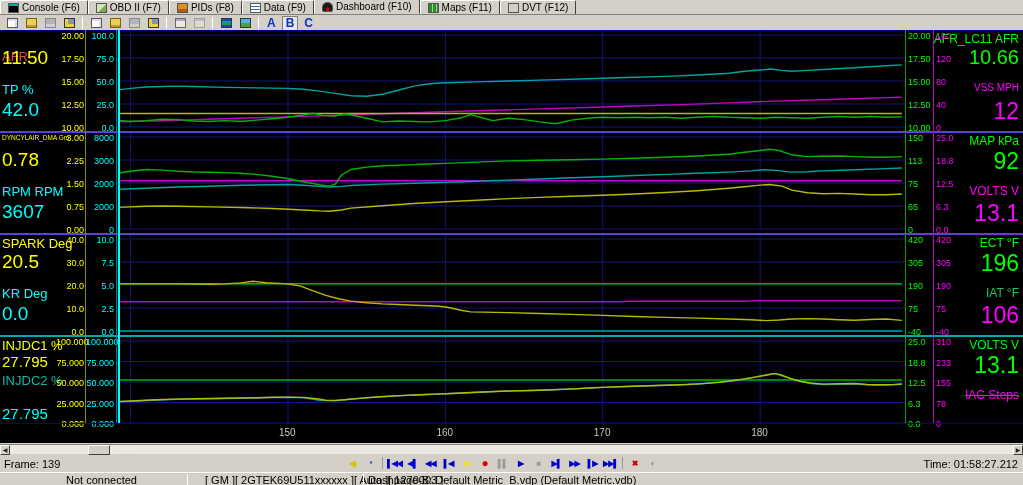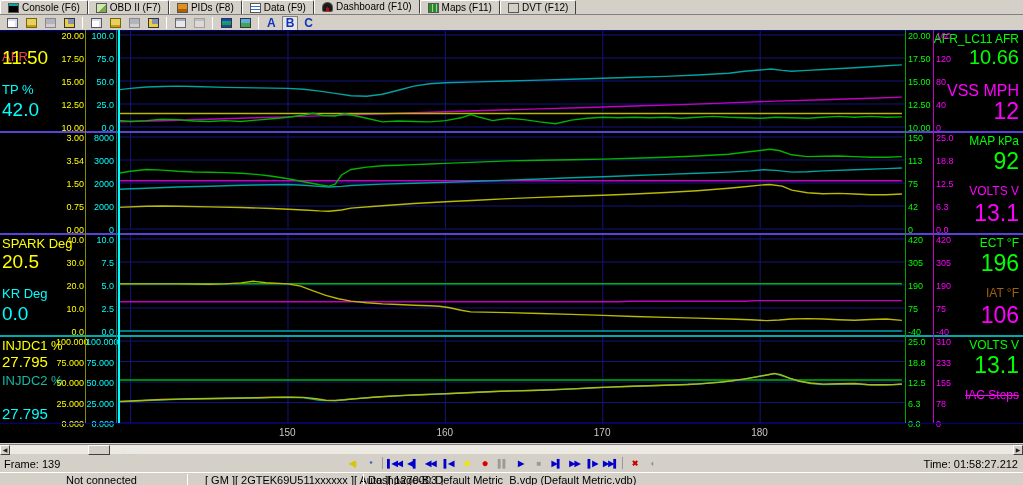--- a/index.html
+++ b/index.html
@@ -156,21 +156,21 @@
       <div class="chart-row" style="top: 0px; height: 102px;">
         <div class="lbl-left">
           <div class="pname" style="color: #ef4444; top: 19px;">AFR</div>
           <div class="pval" style="color: rgb(255, 255, 0); top: 17px; font-size: 19px;">11.50</div>
           <div class="pname" style="color: rgb(0, 255, 255); top: 52px;">TP %</div>
           <div class="pval" style="color: rgb(0, 255, 255); top: 69px; font-size: 19px;">42.0</div>
         </div>
         <div class="lbl-right">
           <div class="pname" style="color: rgb(0, 255, 0); top: 2px; right: 2px; font-size: 12px;">AFR_LC11 AFR</div>
           <div class="pval" style="color: rgb(0, 255, 0); top: 16px; right: 2px; font-size: 20px;">10.66</div>
-          <div class="pname" style="color: rgb(255, 0, 255); top: 52px; right: 2px; font-size: 16px;">VSS MPH</div>
+          <div class="pname" style="color: rgb(255, 0, 255); top: 52px; right: 2px; font-size: 10px;">VSS MPH</div>
           <div class="pval" style="color: rgb(255, 0, 255); top: 68px; right: 2px; font-size: 23px;">12</div>
         </div>
         <div class="scale sleft" style="left: 56px; width: 28px; color: rgb(255, 255, 0);">
           <span style="top: 1px;">20.00</span>
           <span style="top: 24px;">17.50</span>
           <span style="top: 47px;">15.00</span>
           <span style="top: 70px;">12.50</span>
           <span style="top: 93px;">10.00</span>
         </div>
         <div class="scale sleft" style="left: 86px; width: 28px; color: rgb(0, 255, 255);">
@@ -205,45 +205,51 @@
           <line x1="327.39200000000017" y1="0" x2="327.39200000000017" y2="97" stroke="#14147c" stroke-width="1"></line>
           <line x1="484.79200000000014" y1="0" x2="484.79200000000014" y2="97" stroke="#14147c" stroke-width="1"></line>
           <line x1="642.1920000000002" y1="0" x2="642.1920000000002" y2="97" stroke="#14147c" stroke-width="1"></line>
           <polyline points="-3.1,91.8 44.1,90.7 91.3,89.2 138.5,87.8 185.7,86.4 233.0,84.9 280.2,83.2 327.4,81.8 374.6,80.3 421.8,78.9 469.1,77.5 516.3,76.0 563.5,74.6 610.7,72.9 657.9,71.1 705.2,69.7 752.4,68.3 783.9,67.1" fill="none" stroke="#c400c4" stroke-width="1.4"></polyline>
           <polyline points="-3.1,83.5 783.9,83.5" fill="none" stroke="#b9b900" stroke-width="1.4"></polyline>
           <polyline points="-3.1,90.1 12.6,91.5 28.3,90.6 44.1,89.2 59.8,89.6 75.6,91.0 91.3,91.5 107.0,90.6 122.8,91.5 138.5,90.1 154.3,88.7 170.0,87.3 185.7,85.0 195.2,83.2 204.6,85.5 217.2,86.0 226.7,83.7 236.1,85.5 248.7,88.3 264.4,91.9 280.2,91.0 295.9,91.5 311.7,91.9 327.4,90.6 343.1,87.8 352.6,84.6 362.0,87.3 374.6,90.6 390.4,88.3 406.1,89.6 421.8,91.9 437.6,93.8 453.3,90.1 469.1,88.3 484.8,87.3 500.5,87.8 516.3,87.3 532.0,87.8 547.8,87.3 563.5,88.3 579.2,87.3 595.0,86.4 610.7,87.3 626.5,87.8 642.2,88.3 657.9,87.3 673.7,87.8 689.4,88.3 705.2,87.3 720.9,86.4 736.6,87.3 752.4,86.4 768.1,87.3 783.9,86.9" fill="none" stroke="#00b400" stroke-width="1.4"></polyline>
           <polyline points="-3.1,60.2 12.6,58.4 28.3,57.0 44.1,56.5 59.8,56.1 75.6,56.5 107.0,57.4 138.5,57.9 170.0,58.4 185.7,59.3 201.5,61.1 217.2,63.4 233.0,65.7 248.7,66.2 264.4,64.3 280.2,60.2 295.9,56.1 311.7,53.8 327.4,52.8 358.9,51.9 390.4,51.0 421.8,50.1 453.3,49.2 484.8,48.2 516.3,47.3 547.8,46.4 579.2,45.0 610.7,43.2 626.5,41.3 642.2,40.0 653.2,39.0 664.2,40.4 673.7,41.3 689.4,40.4 705.2,39.5 736.6,37.7 768.1,35.8 783.9,34.9" fill="none" stroke="#00a2a2" stroke-width="1.4"></polyline>
         </svg>
       </div>
       <div class="chart-row" style="top: 102px; height: 102px;">
+        <div class="lbl-left">
+          <div class="pname tiny" style="color: rgb(255, 255, 0); top: 2px;">DYNCYLAIR_DMA Gm</div>
+          <div class="pval" style="color: rgb(255, 255, 0); top: 17px; font-size: 19px;">0.78</div>
+          <div class="pname" style="color: rgb(0, 255, 255); top: 52px;">RPM RPM</div>
+          <div class="pval" style="color: rgb(0, 255, 255); top: 69px; font-size: 19px;">3607</div>
+        </div>
         <div class="lbl-right">
           <div class="pname" style="color: rgb(0, 255, 0); top: 2px; right: 2px; font-size: 12px;">MAP kPa</div>
           <div class="pval" style="color: rgb(0, 255, 0); top: 16px; right: 2px; font-size: 23px;">92</div>
           <div class="pname" style="color: rgb(255, 0, 255); top: 52px; right: 2px; font-size: 12px;">VOLTS V</div>
           <div class="pval" style="color: rgb(255, 0, 255); top: 68px; right: 2px; font-size: 23px;">13.1</div>
         </div>
         <div class="scale sleft" style="left: 56px; width: 28px; color: rgb(255, 255, 0);">
           <span style="top: 1px;">3.00</span>
-          <span style="top: 24px;">3.54</span>
+          <span style="top: 24px;">2.25</span>
           <span style="top: 47px;">1.50</span>
           <span style="top: 70px;">0.75</span>
           <span style="top: 93px;">0.00</span>
         </div>
         <div class="scale sleft" style="left: 86px; width: 28px; color: rgb(0, 255, 255);">
           <span style="top: 1px;">8000</span>
           <span style="top: 24px;">3000</span>
           <span style="top: 47px;">2000</span>
           <span style="top: 70px;">2000</span>
           <span style="top: 93px;">0</span>
         </div>
         <div class="scale sright" style="left: 908px; width: 26px; color: rgb(0, 255, 0);">
           <span style="top: 1px;">150</span>
           <span style="top: 24px;">113</span>
           <span style="top: 47px;">75</span>
-          <span style="top: 70px;">42</span>
+          <span style="top: 70px;">65</span>
           <span style="top: 93px;">0</span>
         </div>
         <div class="scale sright" style="left: 936px; width: 24px; color: rgb(255, 0, 255);">
           <span style="top: 1px;">25.0</span>
           <span style="top: 24px;">18.8</span>
           <span style="top: 47px;">12.5</span>
           <span style="top: 70px;">6.3</span>
           <span style="top: 93px;">0.0</span>
         </div>
         <svg class="plot" width="787" height="102">
@@ -266,21 +272,21 @@
       <div class="chart-row" style="top: 204px; height: 102px;">
         <div class="lbl-left">
           <div class="pname" style="color: rgb(255, 255, 0); top: 2px;">SPARK Deg</div>
           <div class="pval" style="color: rgb(255, 255, 0); top: 17px; font-size: 19px;">20.5</div>
           <div class="pname" style="color: rgb(0, 255, 255); top: 52px;">KR Deg</div>
           <div class="pval" style="color: rgb(0, 255, 255); top: 69px; font-size: 19px;">0.0</div>
         </div>
         <div class="lbl-right">
           <div class="pname" style="color: rgb(0, 255, 0); top: 2px; right: 2px; font-size: 12px;">ECT °F</div>
           <div class="pval" style="color: rgb(0, 255, 0); top: 16px; right: 2px; font-size: 23px;">196</div>
-          <div class="pname" style="color: #a16207; top: 52px; right: 2px; font-size: 12px;">IAT °F</div>
+          <div class="pname" style="color: #22c55e; top: 52px; right: 2px; font-size: 12px;">IAT °F</div>
           <div class="pval" style="color: rgb(255, 0, 255); top: 68px; right: 2px; font-size: 23px;">106</div>
         </div>
         <div class="scale sleft" style="left: 56px; width: 28px; color: rgb(255, 255, 0);">
           <span style="top: 1px;">40.0</span>
           <span style="top: 24px;">30.0</span>
           <span style="top: 47px;">20.0</span>
           <span style="top: 70px;">10.0</span>
           <span style="top: 93px;">0.0</span>
         </div>
         <div class="scale sleft" style="left: 86px; width: 28px; color: rgb(0, 255, 255);">

